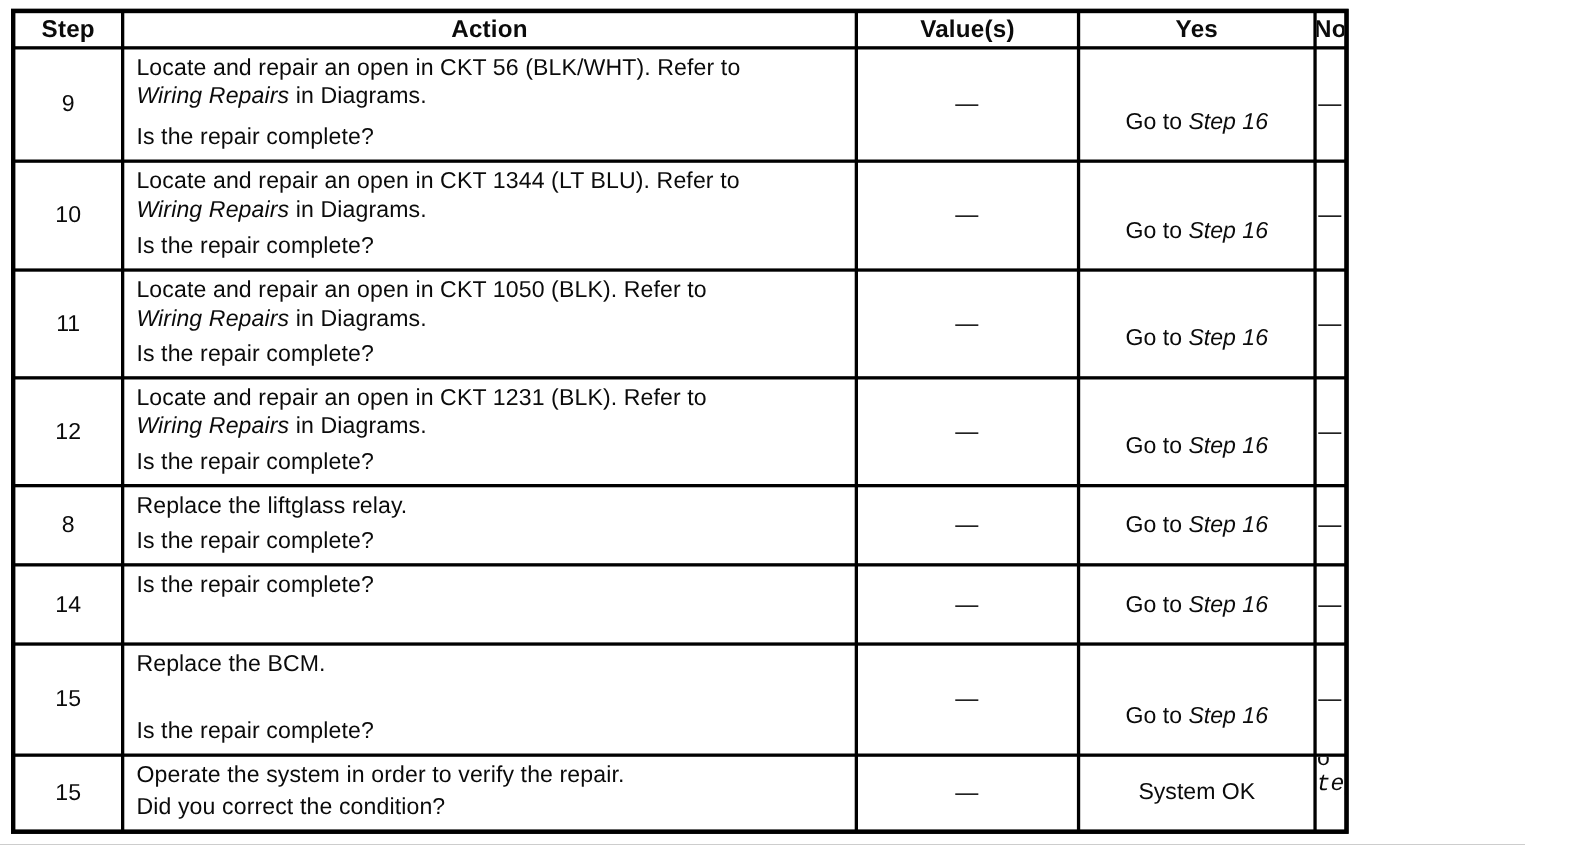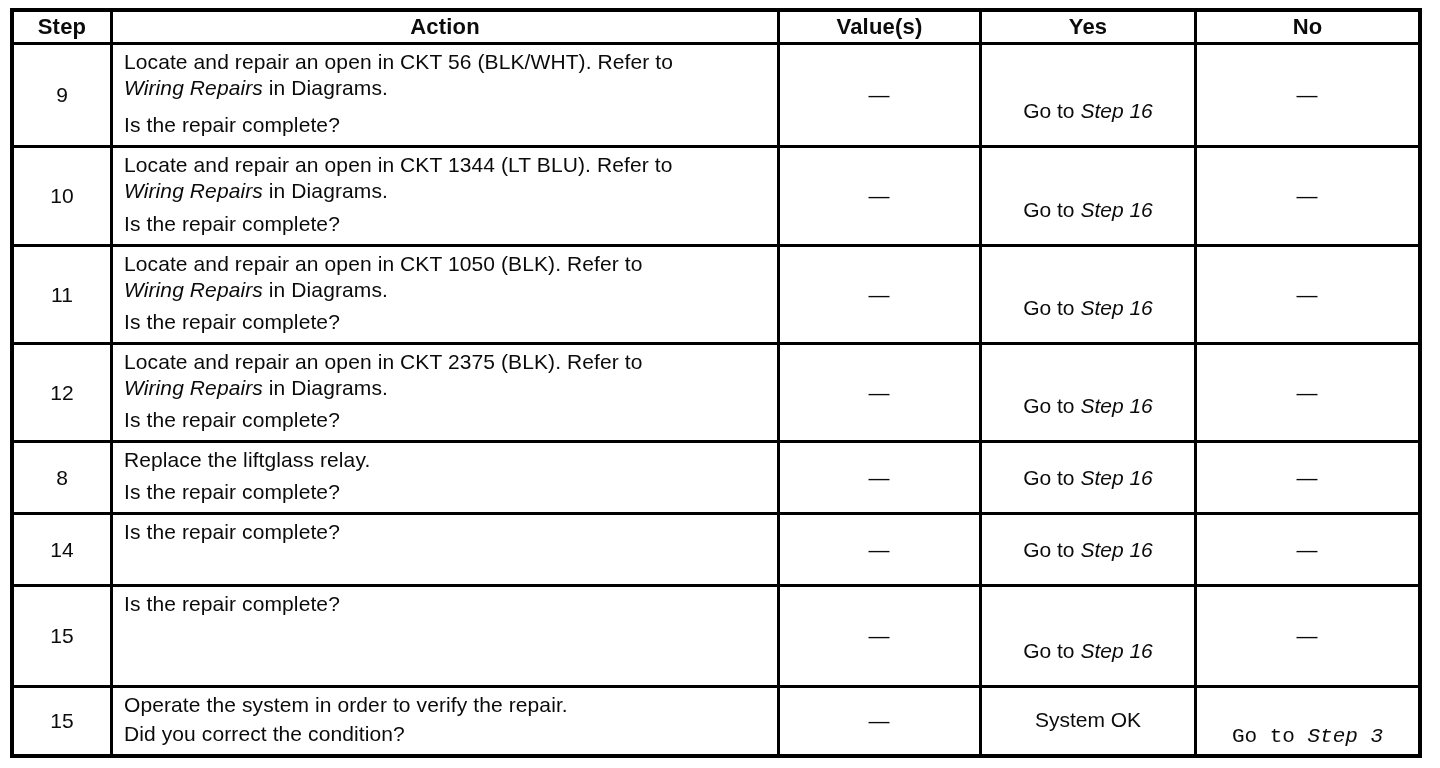--- a/index.html
+++ b/index.html
@@ -2,21 +2,21 @@
 <html><head>
 <meta charset="utf-8">
 <style>
   html,body{margin:0;padding:0;}
   body{
     width:1440px;height:768px;position:relative;background:#ffffff;
     font-family:"Liberation Sans", sans-serif;color:#0b0b0b;
     -webkit-font-smoothing:antialiased;
   }
   .doc-table{
-    position:absolute;left:10px;top:8px;width:1412px;height:750px;
+    position:absolute;left:10px;top:8px;width:1216px;height:750px;
     box-sizing:border-box;border:4px solid #000;background:#000;
     display:grid;
     grid-template-columns:96px 664px 199px 212px 1fr;
     grid-template-rows:30px 100px 96px 95px 95px 69px 69px 98px 1fr;
     gap:3px;
   }
   .cell{background:#fff;overflow:hidden;font-size:21px;}
   .hdr{display:flex;align-items:center;justify-content:center;
        font-weight:bold;font-size:22px;letter-spacing:.2px;}
   .step{display:flex;align-items:center;justify-content:center;}
@@ -78,21 +78,21 @@
   </div>
   <div class="cell value dash">—</div>
   <div class="cell yes">
       <span><span>Go to </span><span class="it">Step 16</span></span>
     </div>
   <div class="cell no-mid dash">—</div>
 
   <div class="cell step">12</div>
   <div class="cell action">
     <div>
-      <div>Locate and repair an open in CKT 2375 (BLK). Refer to</div>
+      <div>Locate and repair an open in CKT 1231 (BLK). Refer to</div>
       <div><span class="it">Wiring Repairs</span><span> in Diagrams.</span></div>
     </div>
     <div>Is the repair complete?</div>
   </div>
   <div class="cell value dash">—</div>
   <div class="cell yes">
       <span><span>Go to </span><span class="it">Step 16</span></span>
     </div>
   <div class="cell no-mid dash">—</div>
 
@@ -112,20 +112,21 @@
     <div>Is the repair complete?</div>
   </div>
   <div class="cell value dash">—</div>
   <div class="cell yes">
       <span><span>Go to </span><span class="it">Step 16</span></span>
     </div>
   <div class="cell no-mid dash">—</div>
 
   <div class="cell step">15</div>
   <div class="cell action">
+    <div>Replace the BCM.</div>
     <div>Is the repair complete?</div>
   </div>
   <div class="cell value dash">—</div>
   <div class="cell yes">
       <span><span>Go to </span><span class="it">Step 16</span></span>
     </div>
   <div class="cell no-mid dash">—</div>
 
   <div class="cell step">15</div>
   <div class="cell action">

